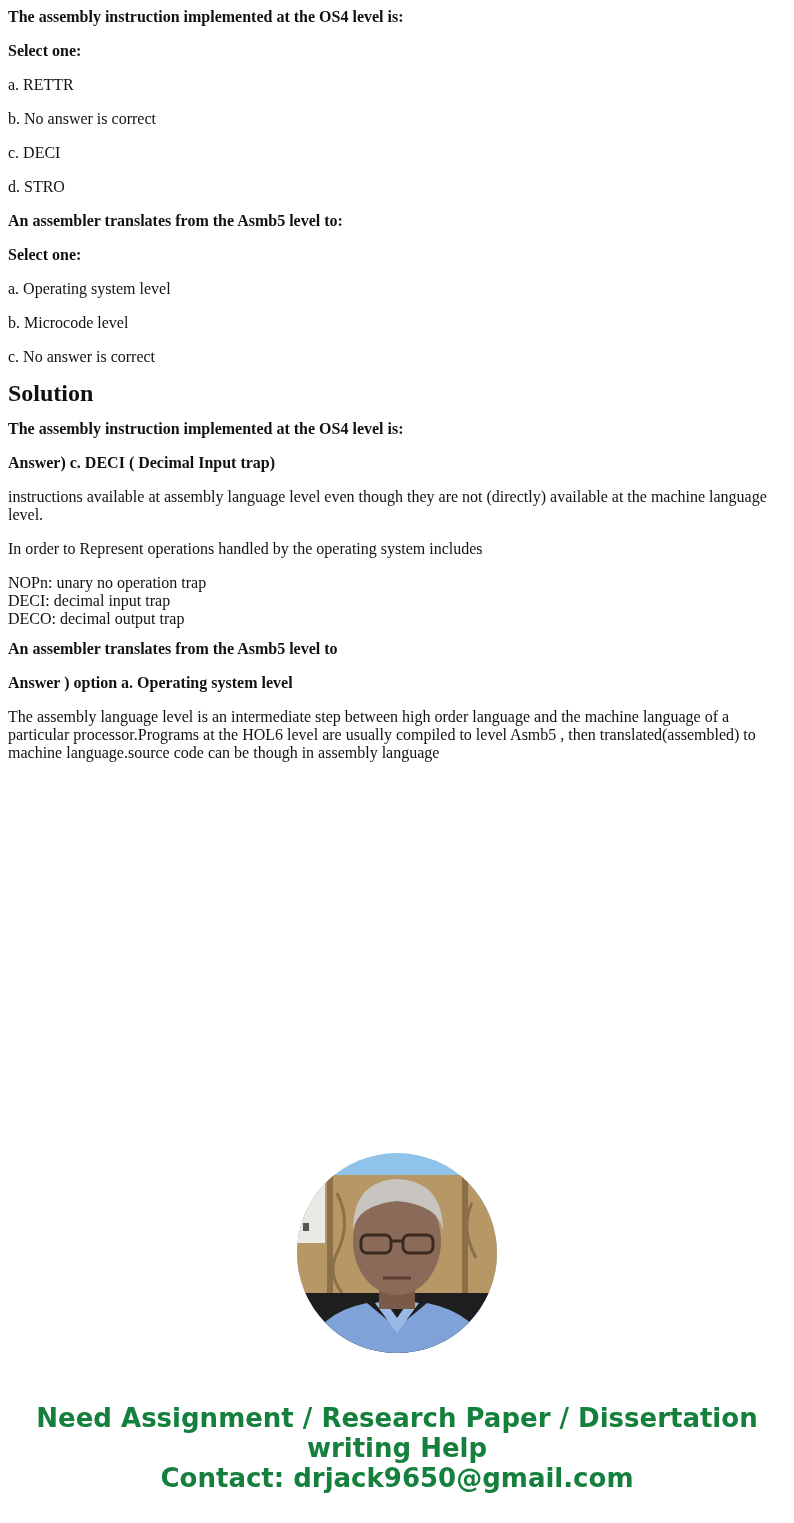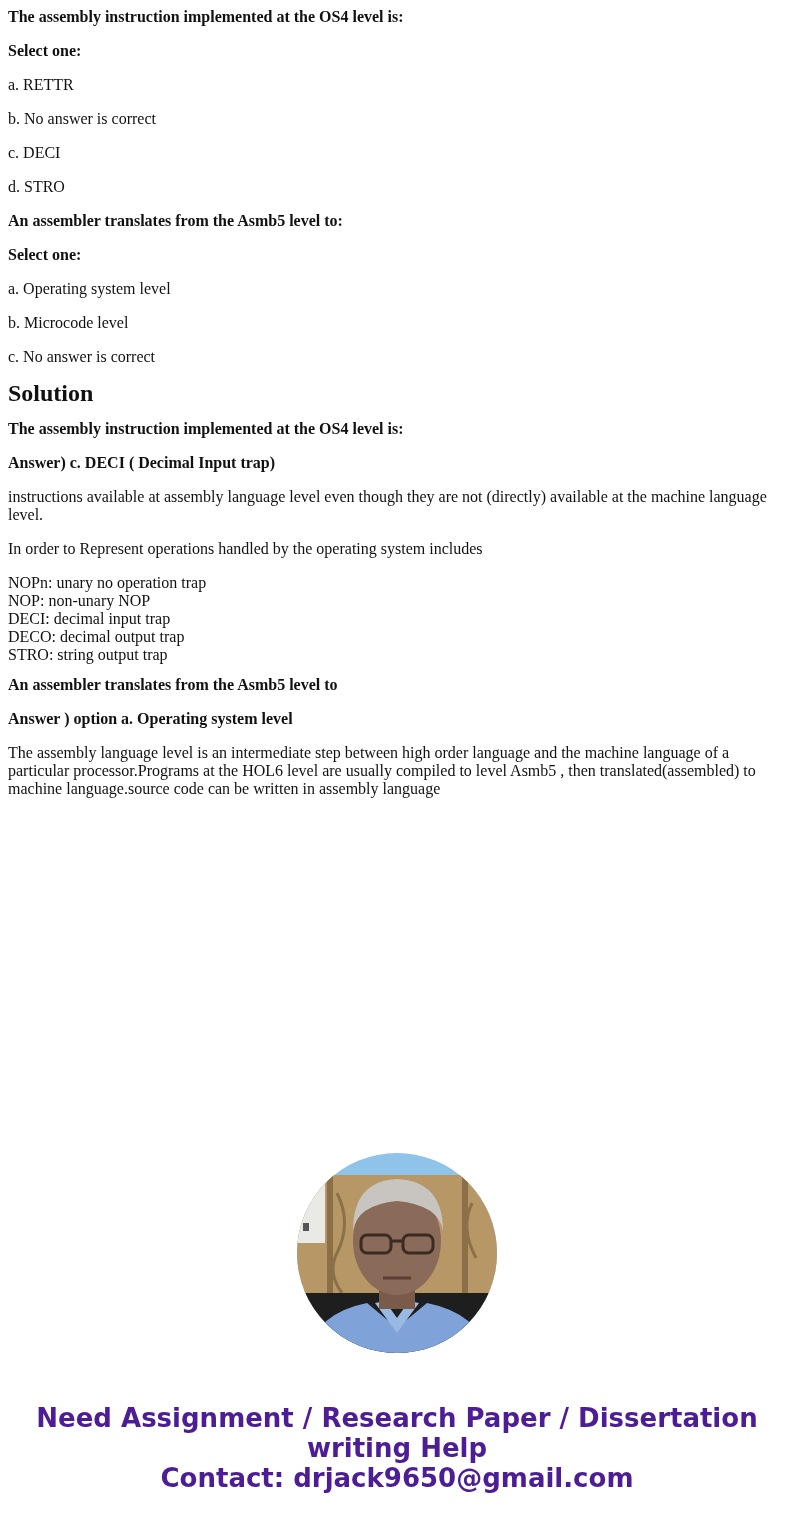--- a/index.html
+++ b/index.html
@@ -35,21 +35,21 @@
     .promo {
       position: absolute;
       left: 0;
       top: 1403px;
       width: 794px;
       text-align: center;
       font-family: "DejaVu Sans", sans-serif;
       font-weight: bold;
       font-size: 26px;
       line-height: 30px;
-      color: #4c1d95;
+      color: #15803d;
     }
   </style>
 </head>
 <body>
 
 <div class="content">
 
   <section>
     <p class="bold">The assembly instruction implemented at the OS4 level is:</p>
     <p class="bold">Select one:</p>
@@ -69,29 +69,27 @@
 
   <section>
     <h3 class="solution">Solution</h3>
 
     <p class="bold">The assembly instruction implemented at the OS4 level is:</p>
     <p class="bold">Answer) c. DECI ( Decimal Input trap)</p>
     <p>instructions available at assembly language level even though they are not (directly) available at the machine language level.</p>
     <p>In order to Represent operations handled by the operating system includes</p>
     <div class="trap-list">
       <div>NOPn: unary no operation trap</div>
-      <div>NOP: non-unary NOP</div>
       <div>DECI: decimal input trap</div>
       <div>DECO: decimal output trap</div>
-      <div>STRO: string output trap</div>
     </div>
 
     <p class="bold">An assembler translates from the Asmb5 level to</p>
     <p class="bold">Answer ) option a. Operating system level</p>
-    <p>The assembly language level is an intermediate step between high order language and the machine language of a particular processor.Programs at the HOL6 level are usually compiled to level Asmb5 , then translated(assembled) to machine language.source code can be written in assembly language</p>
+    <p>The assembly language level is an intermediate step between high order language and the machine language of a particular processor.Programs at the HOL6 level are usually compiled to level Asmb5 , then translated(assembled) to machine language.source code can be though in assembly language</p>
   </section>
 </div>
 
 <div class="avatar-wrap">
   <svg width="200" height="200" viewBox="0 0 200 200">
     <rect x="0" y="0" width="200" height="200" fill="#8fc3ea"></rect>
     <rect x="0" y="22" width="200" height="125" fill="#b79766"></rect>
     <rect x="0" y="30" width="28" height="60" fill="#e9e9e6"></rect>
     <rect x="6" y="70" width="6" height="8" fill="#555"></rect>
     <rect x="30" y="22" width="6" height="125" fill="#8a6f47"></rect>

